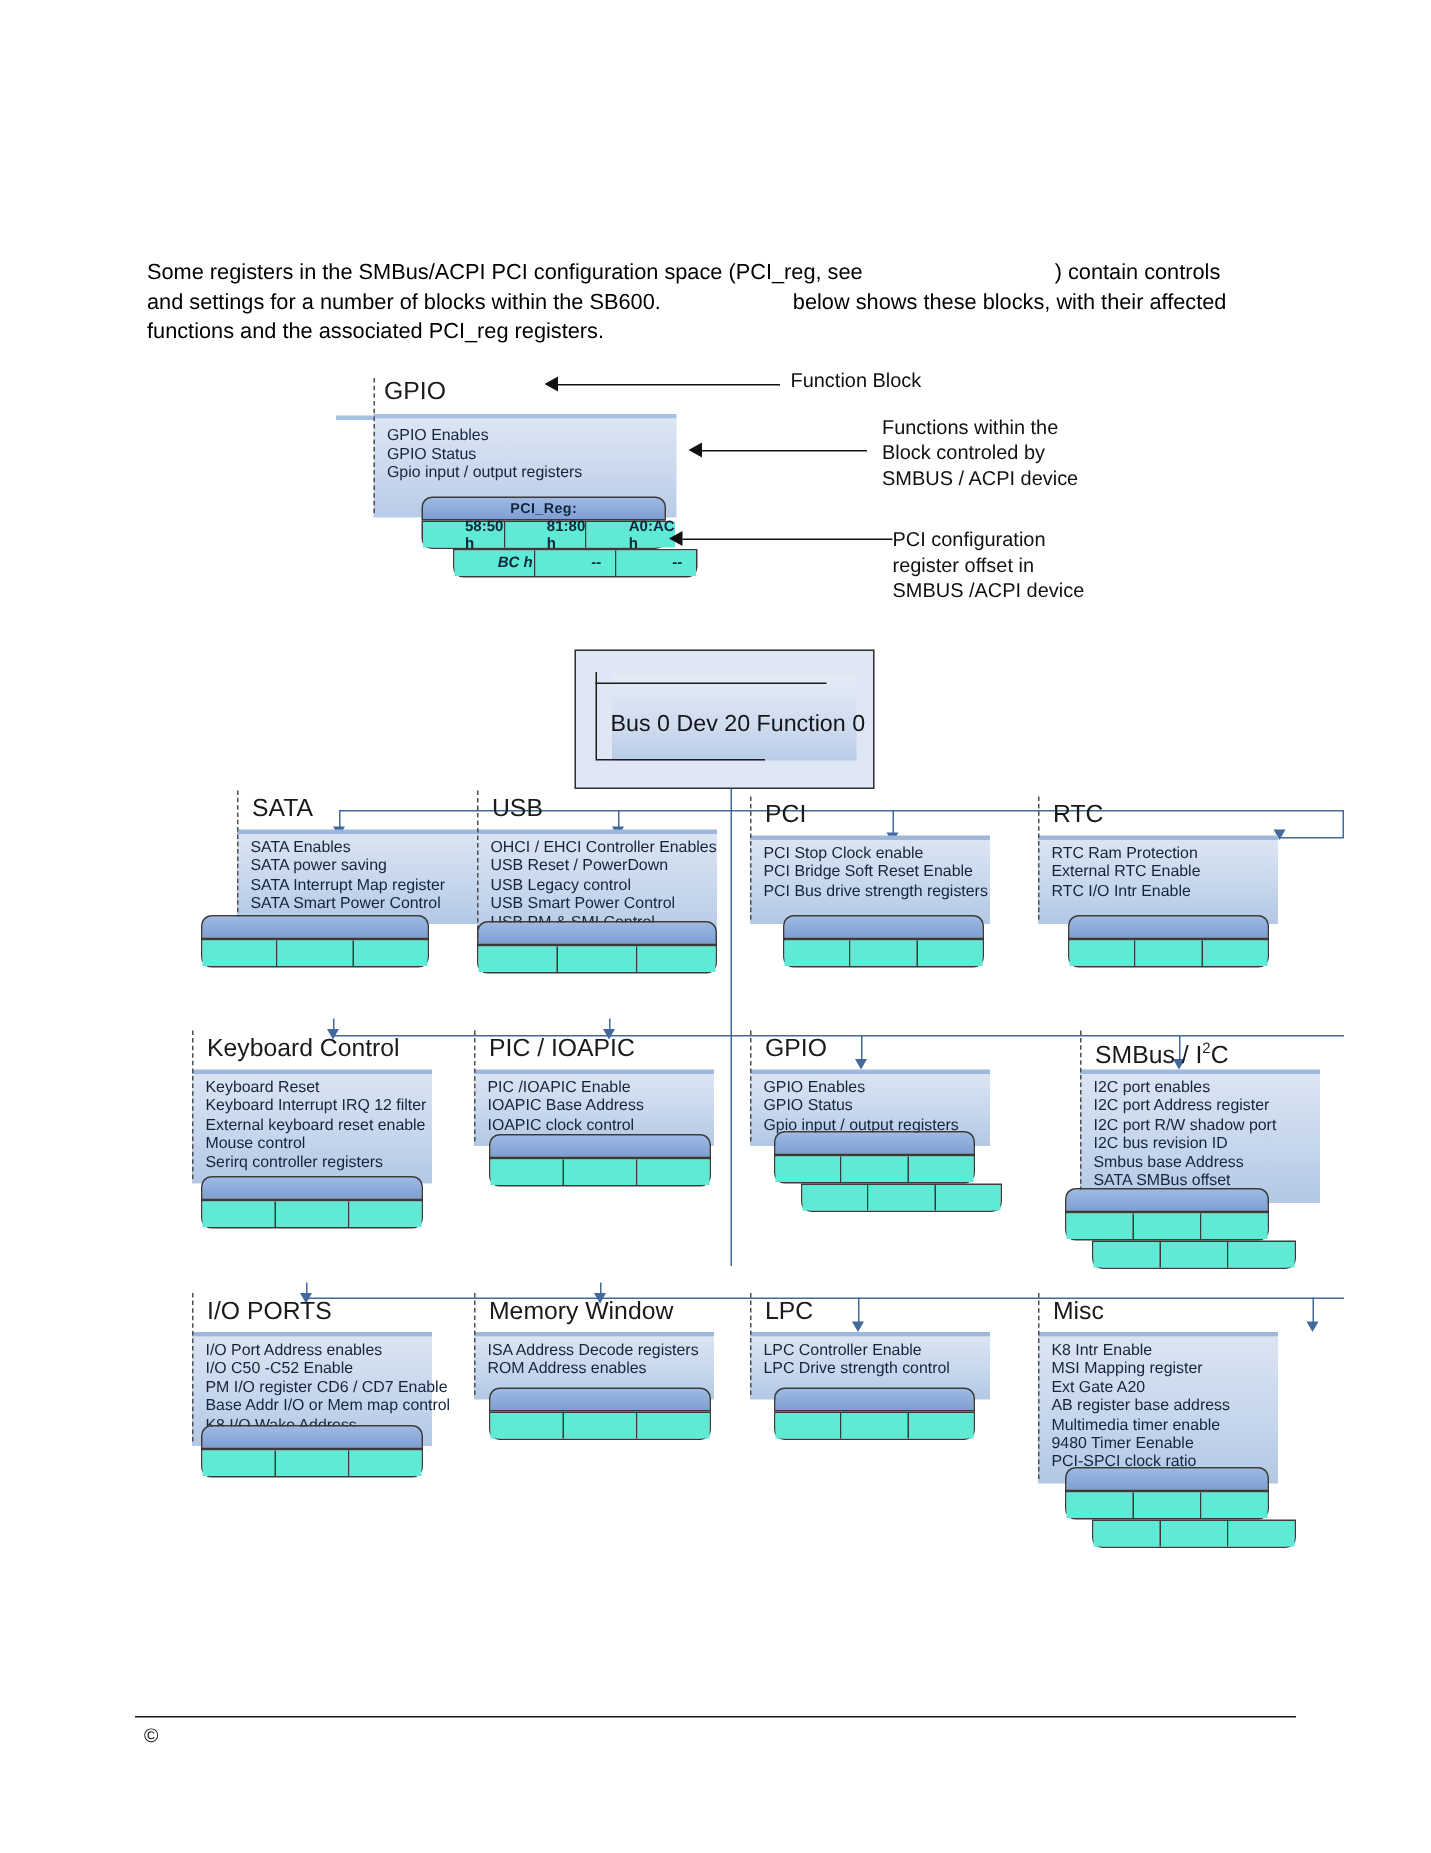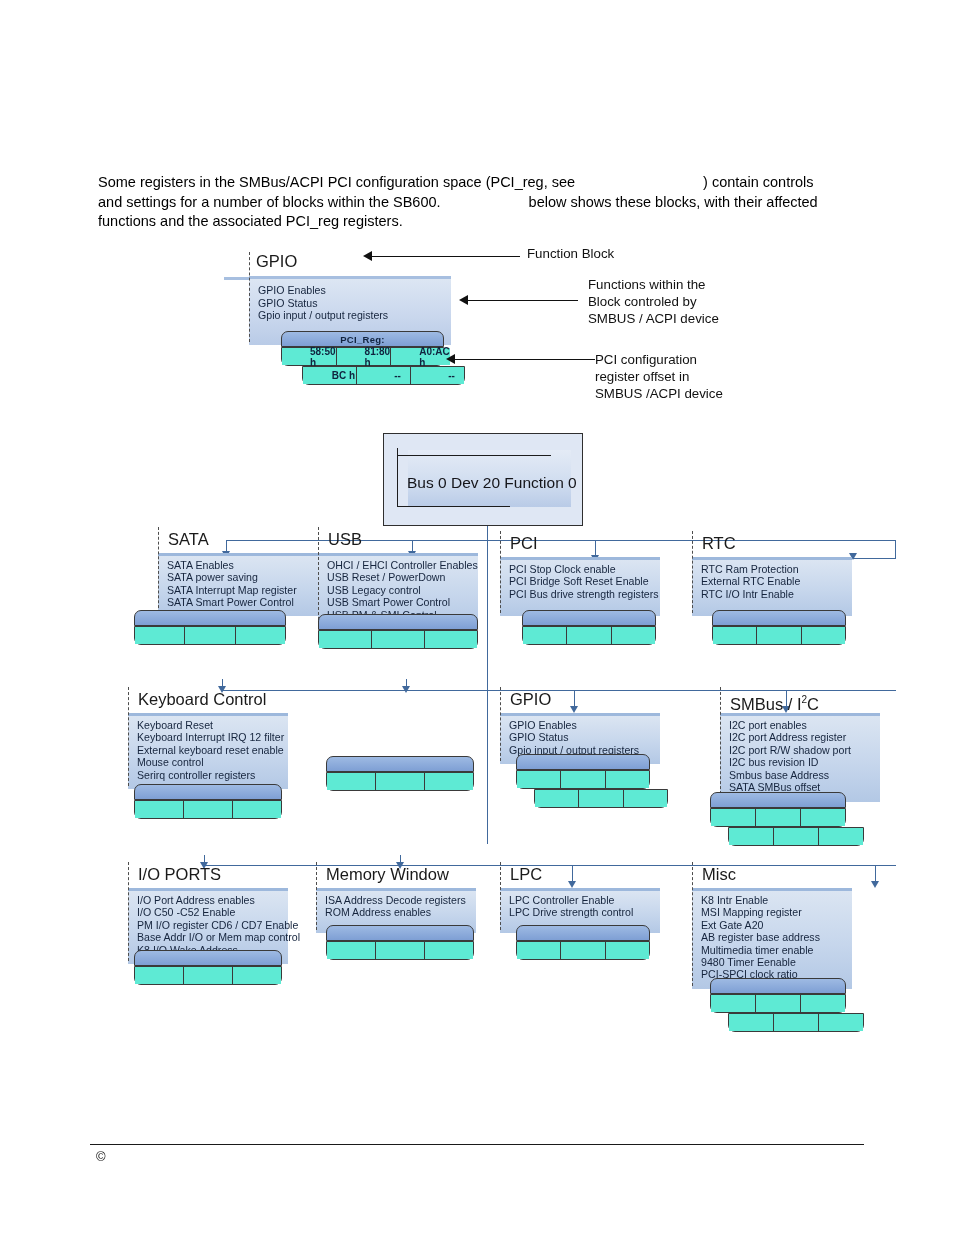--- a/index.html
+++ b/index.html
@@ -48,21 +48,21 @@
     border:1px solid #3a3a3a;border-radius:7px 7px 0 0;
     box-sizing:border-box;
     font-size:9.5px;font-weight:bold;color:#12243f;
     text-align:center;line-height:15px;letter-spacing:.3px;
   }
   .regrow{
     position:absolute;left:0;width:100%;height:19px;display:flex;
     border:1px solid #3a3a3a;box-sizing:border-box;
     border-radius:0 0 7px 7px;background:#e9eef7;
   }
-  .regrow.r2{border-radius:0 0 7px 7px;}
+  .regrow.r2{border-radius:0 0 7px 7px;font-style:italic;}
   .regcell{
     flex:1 1 0;border-right:1px solid #3a3a3a;box-sizing:border-box;
     font-size:10px;font-weight:bold;color:#10243f;
     display:flex;align-items:center;justify-content:center;
     background:#5eead4;
     padding-left:28px;
   }
   .regcell:last-child{border-right:none;}
 
   
@@ -304,20 +304,30 @@
   </div>
   <div class="regwrap" style="left:134px;top:784px;width:148px;">
     <div class="reghdr"></div>
     <div class="regrow" style="top:16px;">
       <div class="regcell"></div>
       <div class="regcell"></div>
       <div class="regcell"></div>
     </div>
   </div>
 
+  <div class="fblock" style="left:316px;top:713px;width:160px;height:48px;">
+    <div class="fb-body" style="height:48px;"></div>
+    <div class="fb-dash"></div>
+    <div class="fb-title">PIC / IOAPIC</div>
+    <div class="fb-lines">
+      <div>PIC /IOAPIC Enable</div>
+      <div>IOAPIC Base Address</div>
+      <div>IOAPIC clock control</div>
+    </div>
+  </div>
   <div class="regwrap" style="left:326px;top:756px;width:148px;">
     <div class="reghdr"></div>
     <div class="regrow" style="top:16px;">
       <div class="regcell"></div>
       <div class="regcell"></div>
       <div class="regcell"></div>
     </div>
   </div>
 
   <div class="fblock" style="left:500px;top:713px;width:160px;height:48px;">

